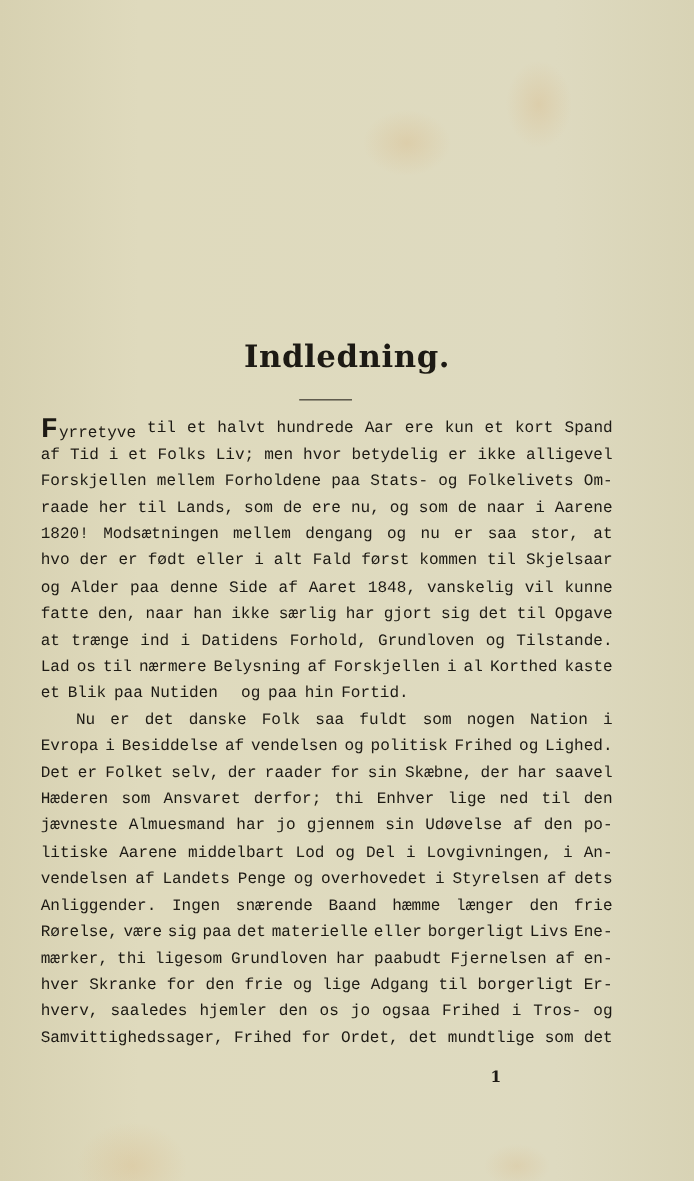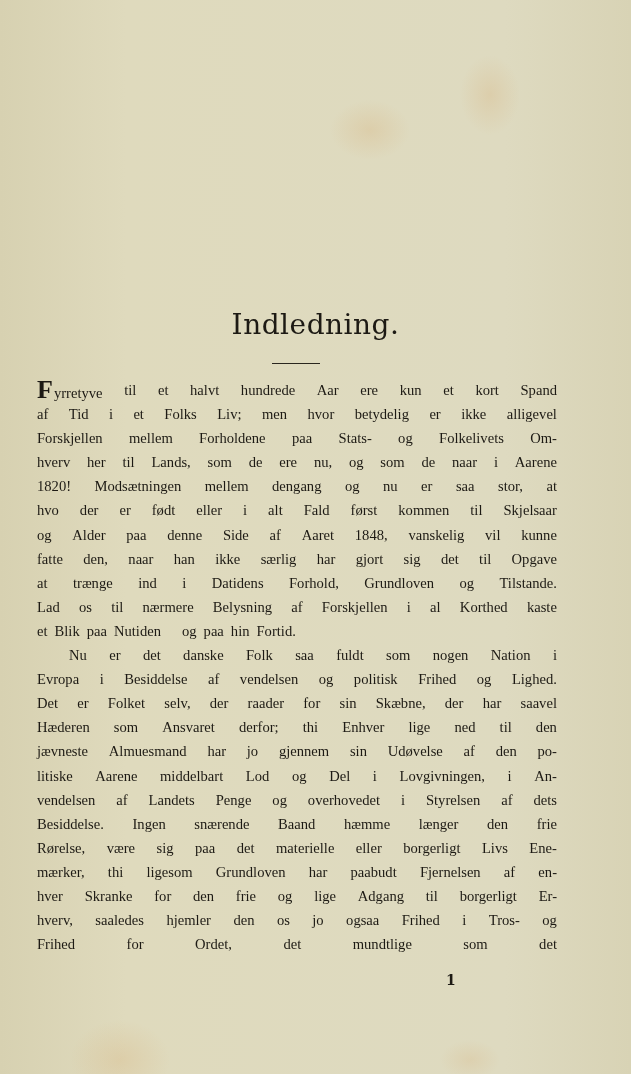--- a/index.html
+++ b/index.html
@@ -14,30 +14,30 @@
       background:
         radial-gradient(ellipse 40px 30px at 370px 130px, rgba(214,170,110,0.25), transparent),
         radial-gradient(ellipse 30px 40px at 490px 95px, rgba(214,170,110,0.25), transparent),
         radial-gradient(ellipse 50px 40px at 120px 1060px, rgba(214,170,110,0.25), transparent),
         radial-gradient(ellipse 30px 20px at 470px 1060px, rgba(214,170,110,0.2), transparent),
         linear-gradient(90deg, #d7d1b1 0%, #dfdabd 20%, #dedac0 80%, #d8d3b5 100%);
     }
     .heading {
       position: absolute; left: 0; width: 631px; top: 308px;
       text-align: center;
-      font-family: "DejaVu Serif", serif; font-weight: normal;
+      font-family: "DejaVu Serif", serif; font-weight: bold;
       font-size: 28px; color: #1d1a14; letter-spacing: 0.5px;
     }
     .rule {
       position: absolute; left: 272px; top: 363px; width: 48px; height: 1px;
       background: #2a261e;
     }
     .body-text {
       position: absolute; left: 37px; top: 378px; width: 520px;
-      font-family: Liberation Serif, serif; font-size: 14.6px; color: #1d1a14;
+      font-family: Liberation Mono, monospace; font-size: 14.6px; color: #1d1a14;
     }
     .line {
       height: 24.1px; line-height: 24.1px; white-space: nowrap;
       display: flex; justify-content: space-between;
     }
     .line.last { justify-content: flex-start; }
     .line.indent { padding-left: 32px; }
     .dropcap { font-size: 26px; font-weight: bold; margin-right: 1px; }
     .w { display: inline-block; }
     .page-number {
@@ -83,21 +83,21 @@
         <span class="w">Forskjellen</span>
         <span class="w">mellem</span>
         <span class="w">Forholdene</span>
         <span class="w">paa</span>
         <span class="w">Stats-</span>
         <span class="w">og</span>
         <span class="w">Folkelivets</span>
         <span class="w">Om-</span>
       </div>
       <div class="line">
-        <span class="w">hverv</span>
+        <span class="w">raade</span>
         <span class="w">her</span>
         <span class="w">til</span>
         <span class="w">Lands,</span>
         <span class="w">som</span>
         <span class="w">de</span>
         <span class="w">ere</span>
         <span class="w">nu,</span>
         <span class="w">og</span>
         <span class="w">som</span>
         <span class="w">de</span>
@@ -273,21 +273,21 @@
         <span class="w">Landets</span>
         <span class="w">Penge</span>
         <span class="w">og</span>
         <span class="w">overhovedet</span>
         <span class="w">i</span>
         <span class="w">Styrelsen</span>
         <span class="w">af</span>
         <span class="w">dets</span>
       </div>
       <div class="line">
-        <span class="w">Besiddelse.</span>
+        <span class="w">Anliggender.</span>
         <span class="w">Ingen</span>
         <span class="w">snærende</span>
         <span class="w">Baand</span>
         <span class="w">hæmme</span>
         <span class="w">længer</span>
         <span class="w">den</span>
         <span class="w">frie</span>
       </div>
       <div class="line">
         <span class="w">Rørelse,</span>
@@ -332,20 +332,21 @@
         <span class="w">den</span>
         <span class="w">os</span>
         <span class="w">jo</span>
         <span class="w">ogsaa</span>
         <span class="w">Frihed</span>
         <span class="w">i</span>
         <span class="w">Tros-</span>
         <span class="w">og</span>
       </div>
       <div class="line">
+        <span class="w">Samvittighedssager,</span>
         <span class="w">Frihed</span>
         <span class="w">for</span>
         <span class="w">Ordet,</span>
         <span class="w">det</span>
         <span class="w">mundtlige</span>
         <span class="w">som</span>
         <span class="w">det</span>
       </div>
     </div>
   <div class="page-number">1</div>

